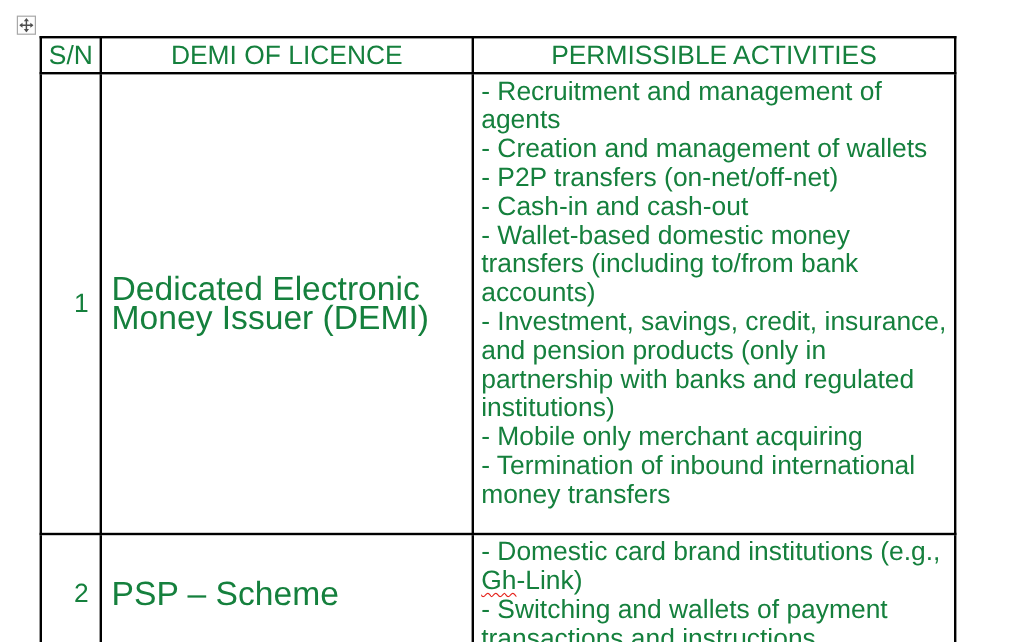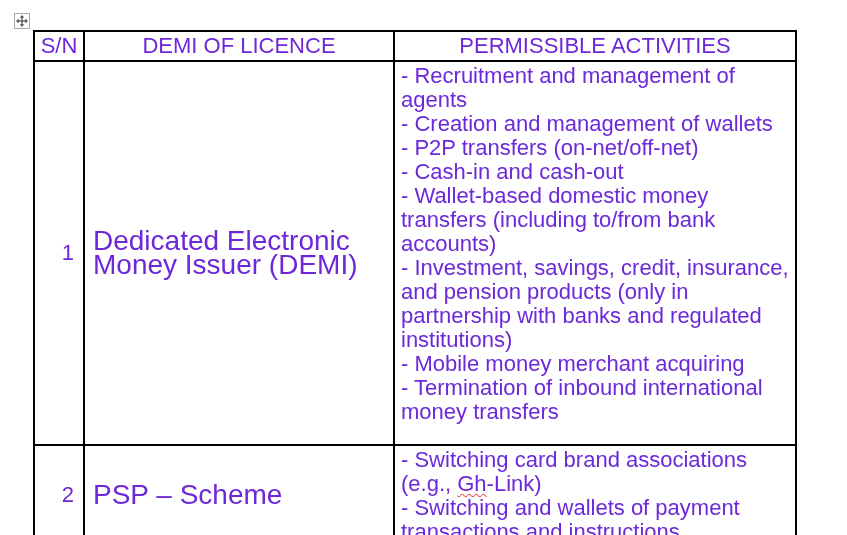--- a/index.html
+++ b/index.html
@@ -3,21 +3,21 @@
 <meta charset="utf-8">
 <style>
   html, body { margin: 0; padding: 0; background: #ffffff; }
   .page {
     position: relative;
     width: 847px;
     height: 535px;
     background: #ffffff;
     overflow: hidden;
     font-family: "Liberation Sans", "DejaVu Sans", sans-serif;
-    color: #6d28d9;
+    color: #15803d;
   }
   
   .move-handle {
     position: absolute;
     left: 14px;
     top: 13px;
     width: 16px;
     height: 16px;
     box-sizing: border-box;
     border: 1px solid #a8a8a8;
@@ -115,29 +115,29 @@
       <tr class="row-1">
         <td class="sn">1</td>
         <td class="licence-name">Dedicated Electronic Money Issuer (DEMI)</td>
         <td class="acts">
           <p>- Recruitment and management of agents</p>
           <p>- Creation and management of wallets</p>
           <p>- P2P transfers (on-net/off-net)</p>
           <p>- Cash-in and cash-out</p>
           <p>- Wallet-based domestic money transfers (including to/from bank accounts)</p>
           <p>- Investment, savings, credit, insurance, and pension products (only in partnership with banks and regulated institutions)</p>
-          <p>- Mobile money merchant acquiring</p>
+          <p>- Mobile only merchant acquiring</p>
           <p>- Termination of inbound international money transfers</p>
         </td>
       </tr>
       <tr class="row-2">
         <td class="sn">2</td>
         <td class="licence-name">PSP – Scheme</td>
         <td class="acts">
-          <p><span>- Switching card brand associations (e.g., </span><span class="misspell">Gh</span><span>-Link)</span></p>
+          <p><span>- Domestic card brand institutions (e.g., </span><span class="misspell">Gh</span><span>-Link)</span></p>
           <p>- Switching and wallets of payment transactions and instructions</p>
         </td>
       </tr>
       <tr class="row-clipped">
         <td class="sn"></td>
         <td class="licence-name"></td>
         <td class="acts"></td>
       </tr>
     </tbody>
   </table>

